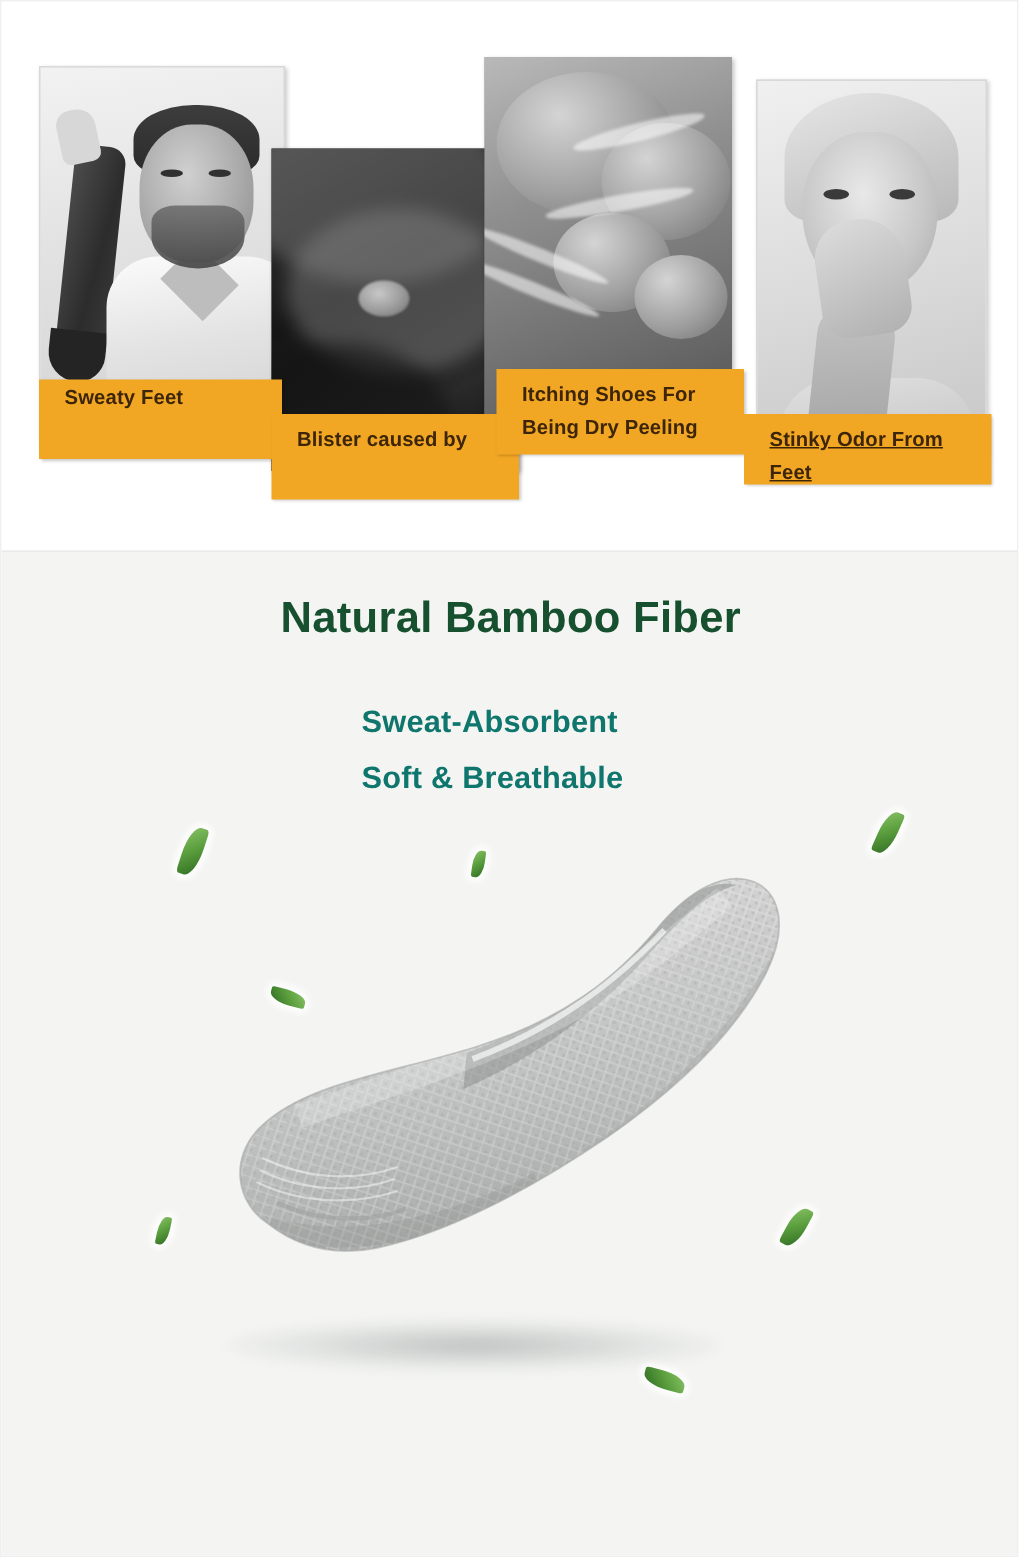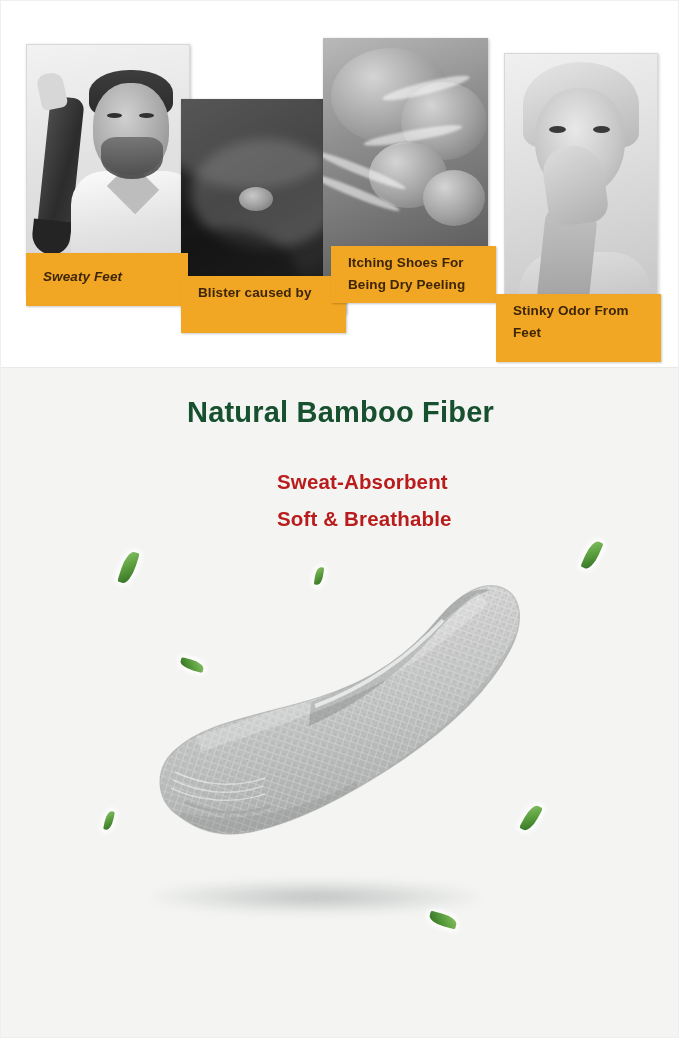--- a/index.html
+++ b/index.html
@@ -226,24 +226,24 @@
     background: #F2A724;
     color: #3d2507;
     font-size: 13.5px;
     font-weight: bold;
     letter-spacing: .1px;
     box-shadow: 1px 1px 2px rgba(0,0,0,0.22);
     box-sizing: border-box;
     padding: 6px 0 6px 17px;
     line-height: 22px;
   }
-  #caption-sweaty  { left: 25px;  top: 252px; width: 162px; height: 53px; padding-top: 13px; font-style: italic; }
+  #caption-sweaty  { left: 25px;  top: 252px; width: 162px; height: 53px; padding-top: 1px; }
   #caption-blister { left: 180px; top: 275px; width: 165px; height: 57px; }
   #caption-itching { left: 330px; top: 245px; width: 165px; height: 57px; }
-  #caption-odor    { left: 495px; top: 293px; width: 165px; height: 68px; }
+  #caption-odor    { left: 495px; top: 275px; width: 165px; height: 47px; text-decoration: underline; }
 
   
   #bamboo-section {
     position: absolute;
     left: 0; top: 366px;
     width: 679px;
     height: 672px;
     background: #f4f5f3;
     border-top: 1px solid #e9eae8;
     box-sizing: border-box;
@@ -262,27 +262,26 @@
   }
 
   #feature-list {
     position: absolute;
     left: 240px; top: 95px;
     margin: 0;
     padding: 0;
     list-style: none;
   }
   #feature-list li {
-    color: #b91c1c;
+    color: #0f766e;
     font-size: 20.5px;
     font-weight: bold;
     line-height: 37px;
     letter-spacing: .15px;
     white-space: nowrap;
-    margin-left: 36px;
   }
 
   
   .leaf {
     position: absolute;
     background: linear-gradient(140deg,#8cc36a 0%,#5da13f 45%,#2f6b22 100%);
     border-radius: 60% 12% 60% 12%;
     box-shadow: 0 0 5px 3px rgba(255,255,255,.9);
   }
 

